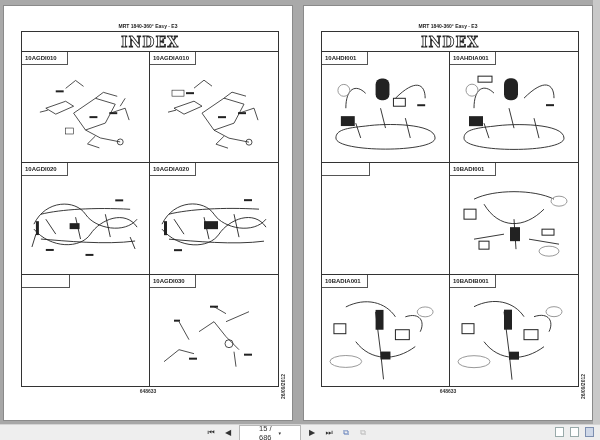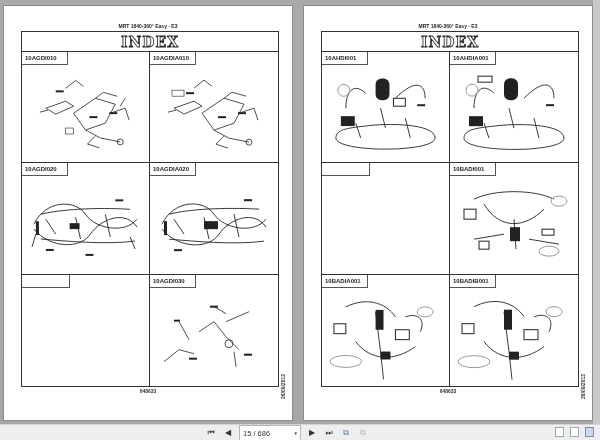--- a/index.html
+++ b/index.html
@@ -61,21 +61,21 @@
 
   .toolbar {
     position: absolute; left: 0; top: 424px; width: 600px; height: 16px;
     background: #eeeeee; border-top: 1px solid #d4d4d4;
     display: flex; align-items: center;
   }
   .nav { position: absolute; left: 205px; top: 1px; display: flex; align-items: center; gap: 5px; height: 14px; }
   .tb-btn { font-size: 8px; color: #333; width: 12px; text-align: center; cursor: pointer; line-height: 12px; }
   .page-field {
     width: 62px; height: 16px; border: 1px solid #b7b7b7; background: #fff;
-    font-size: 7.5px; color: #333; display: flex; align-items: center; justify-content: space-between; padding: 0 3px;
+    font-size: 7.5px; color: #333; display: flex; align-items: center; justify-content: space-between; padding: 0 19px;
   }
   .page-field .arrow { font-size: 5px; }
   .view-btns { position: absolute; right: 6px; top: 2px; display: flex; gap: 6px; }
   .vbtn { width: 9px; height: 10px; border: 1px solid #9aa; background: #fff; }
   .vbtn.active { background: #cfd8e8; border-color: #7d8fb0; }
   .copy-icon { color: #5a79b8; font-size: 8px; }
   .copy-icon.dim { color: #b8b8b8; }
 </style>
 </head>
 <body>

